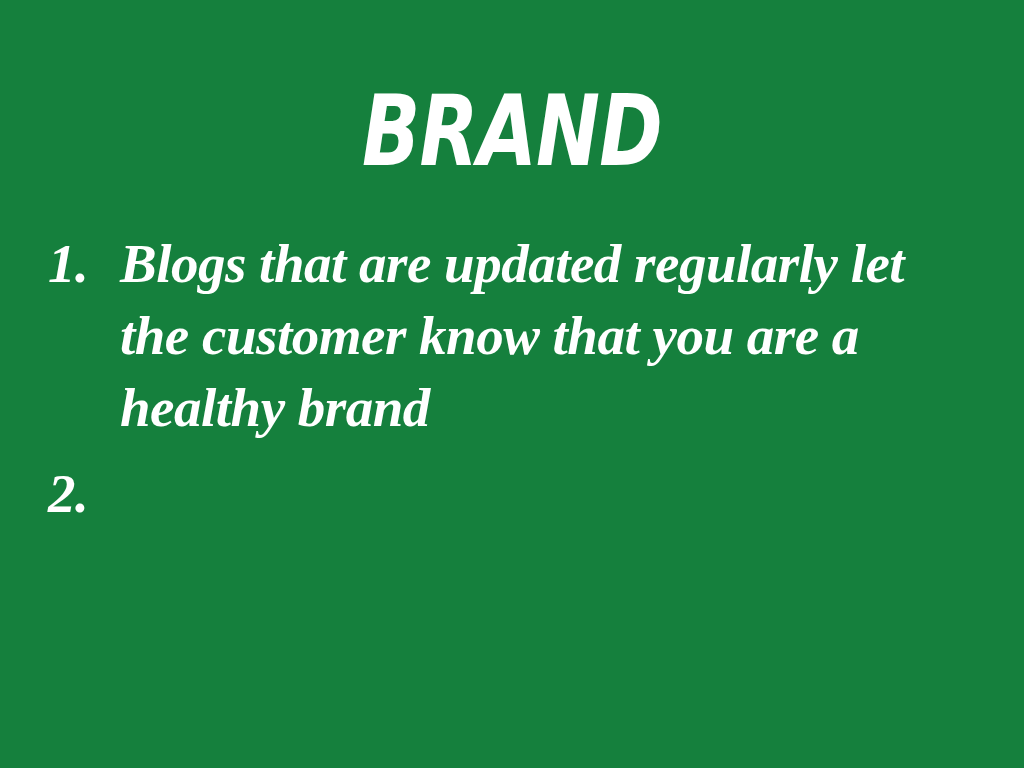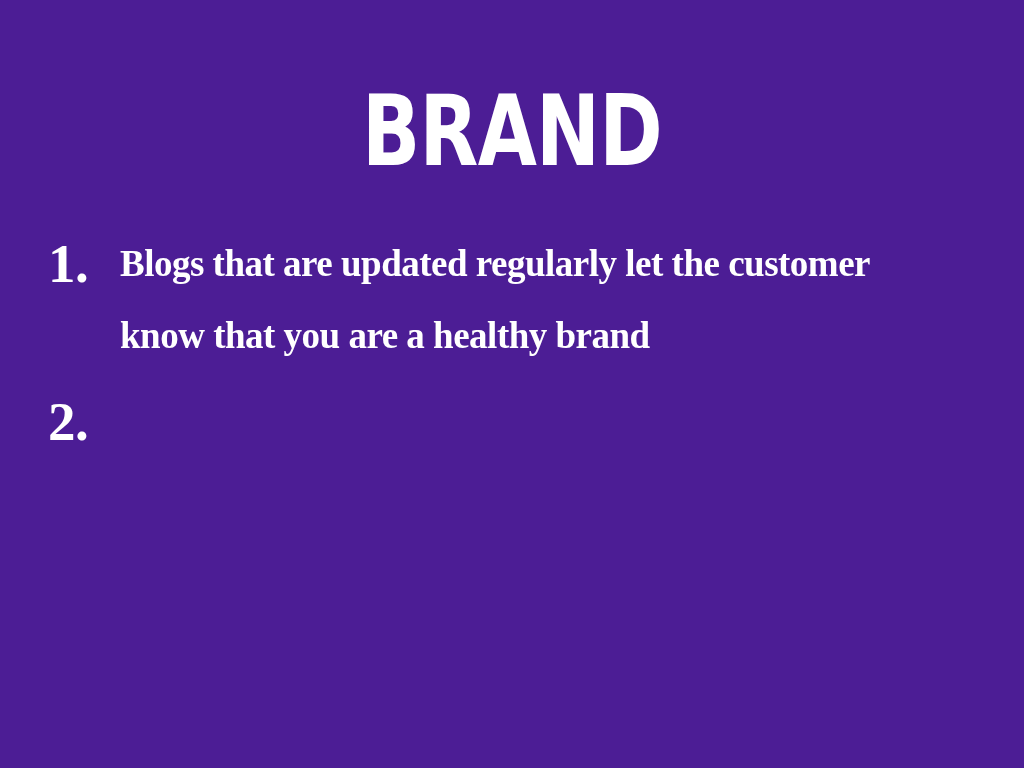--- a/index.html
+++ b/index.html
@@ -68,31 +68,31 @@
     font-size: 55px;
     line-height: 72px;
     letter-spacing: -0.5px;
     color: #ffffff;
   }
 
   .point-text {
     flex: 1 1 auto;
     font-family: "Liberation Serif", "DejaVu Serif", serif;
     font-weight: 700;
-    font-size: 37px;
+    font-size: 55px;
     line-height: 72px;
     letter-spacing: -0.5px;
     color: #ffffff;
     max-width: 790px;
   }
 </style>
 </head>
 <body style="background: rgb(0, 0, 0);">
 
-<div class="slide" style="background: #4c1d95;">
+<div class="slide" style="background: #15803d; font-style: italic;">
 
   <h1 class="slide-title" style="color: rgb(255, 255, 255);">BRAND</h1>
 
   <ol class="points" style="list-style:none;margin:0;padding:0;">
 
     <li class="point">
       <span class="point-marker" style="color: rgb(255, 255, 255);">1.</span>
       <span class="point-text" style="color: rgb(255, 255, 255);">Blogs that are updated regularly let the customer know that you are a healthy brand</span>
     </li>
 

